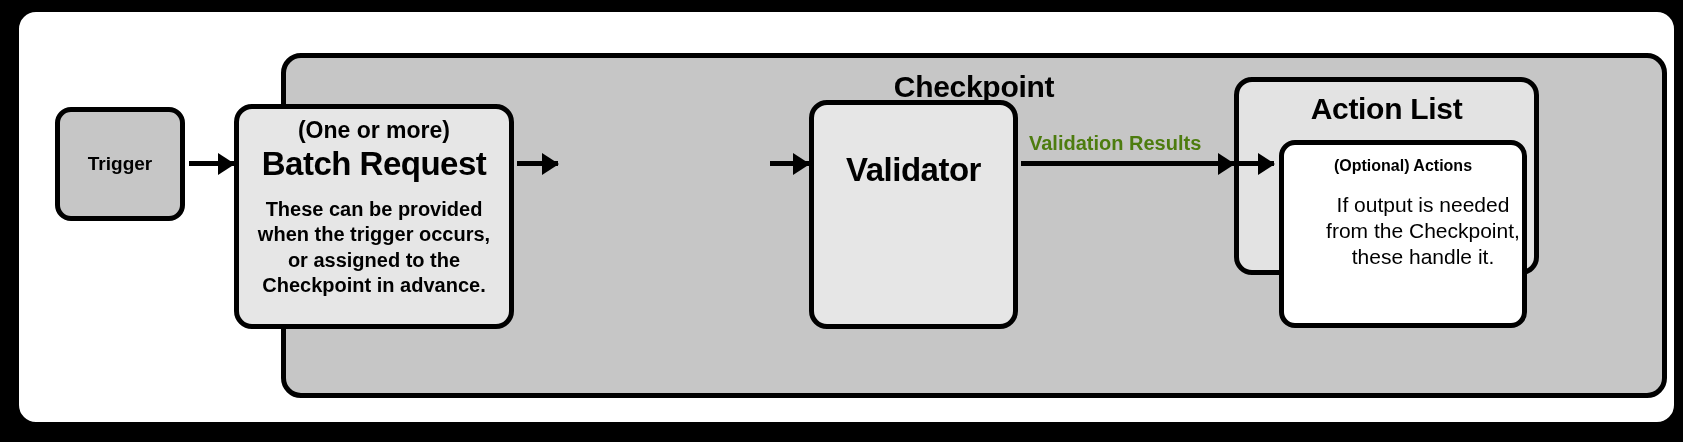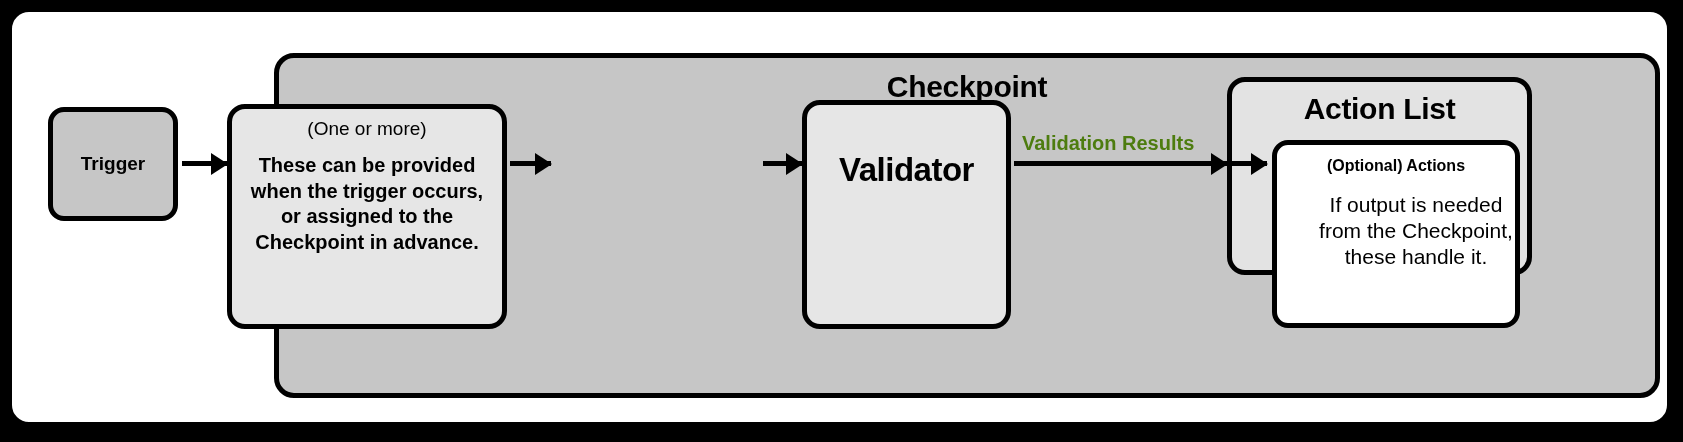--- a/index.html
+++ b/index.html
@@ -23,21 +23,21 @@
     position: absolute;
     box-sizing: border-box;
     border: 5px solid #000000;
     border-radius: 18px;
     text-align: center;
     color: #000000;
   }
 
   
   #outer-frame {
-    left: 7px;
+    left: 14px;
     top: 7px;
     width: 1665px;
     height: 420px;
     background: #ffffff;
     border: 5px solid #000000;
     border-radius: 22px;
   }
 
   
   #checkpoint-container {
@@ -78,21 +78,21 @@
   
   #batch-node {
     left: 215px;
     top: 92px;
     width: 280px;
     height: 225px;
     background: #e6e6e6;
     border-radius: 18px;
     padding: 9px 12px 0 12px;
   }
-  #batch-sub { font-size: 19px; font-weight: normal; line-height: 1.12; }
+  #batch-sub { font-size: 23px; font-weight: bold; line-height: 1.12; }
   #batch-title {
     font-size: 33px; font-weight: bold;
     line-height: 1.12; letter-spacing: -0.5px;
     margin-top: 2px;
   }
   #batch-desc {
     font-size: 20px; font-weight: bold;
     line-height: 1.28; margin-top: 14px;
   }
 
@@ -195,20 +195,21 @@
     </div>
 
     <div id="trigger-node" class="box">
       <span id="trigger-label">Trigger</span>
     </div>
 
     <div id="arrow-trigger-batch" class="arrow"></div>
 
     <div id="batch-node" class="box">
       <div id="batch-sub">(One or more)</div>
+      <div id="batch-title">Batch Request</div>
       <div id="batch-desc">These can be provided when the trigger occurs, or assigned to the Checkpoint in advance.</div>
     </div>
 
     <div id="arrow-batch-datasource" class="arrow"></div>
 
 
     <div id="arrow-datasource-validator" class="arrow"></div>
 
     <div id="validator-node" class="box stage-node">
       <span class="stage-label">Validator</span>

